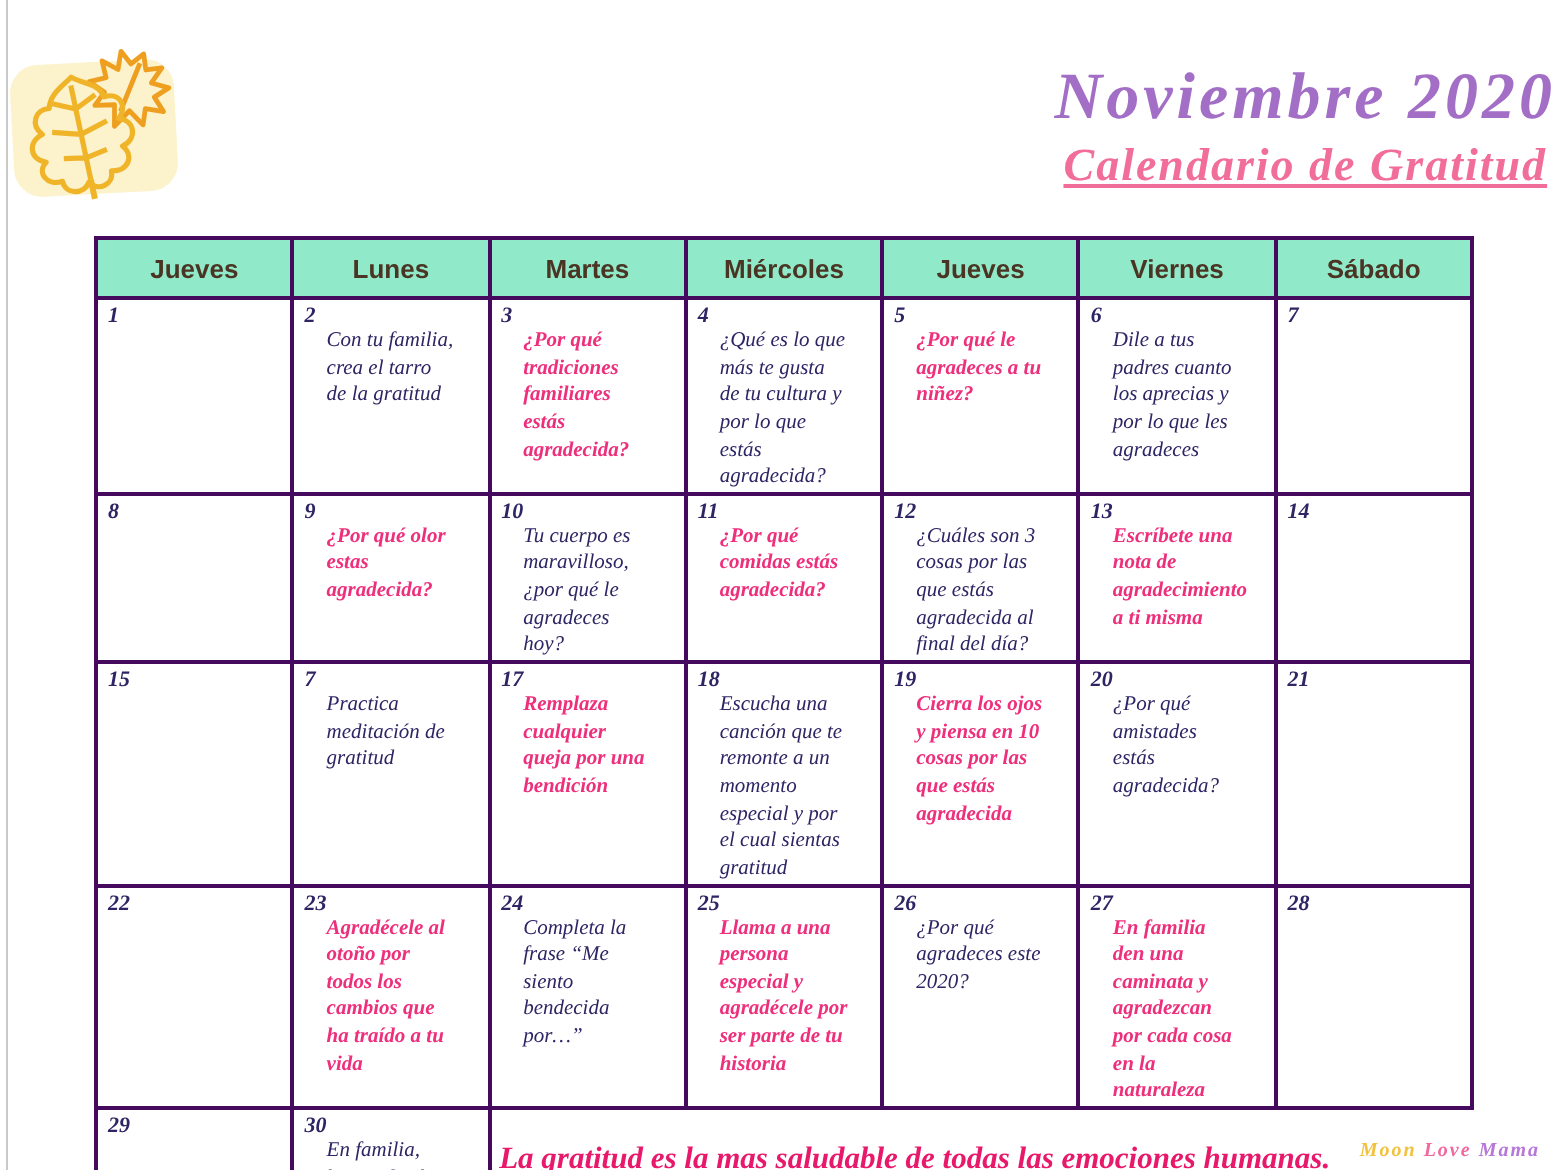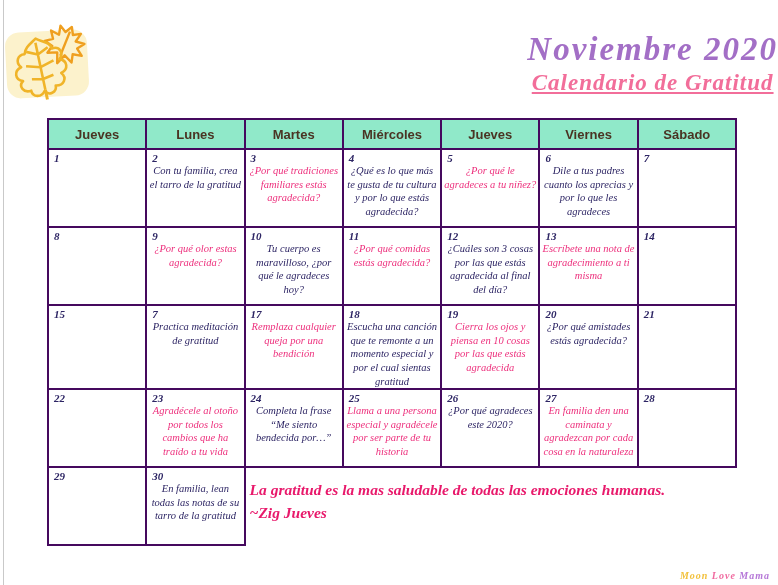--- a/index.html
+++ b/index.html
@@ -56,25 +56,25 @@
   }
   .day-num {
     font-family: "Liberation Serif", serif;
     font-style: italic; font-weight: bold;
     font-size: 11px; color: #2d2564;
     margin: 2px 0 0 5px; text-align: left;
   }
   .day-text {
     font-family: "Liberation Serif", serif;
     font-style: italic; font-size: 10.5px;
-    text-align: center; line-height: 1.3;
-    padding: 0 2px;
+    text-align: left; line-height: 1.3;
+    padding: 0 16px;
   }
   .day-text.plain { color: #2d2564; }
-  .day-text.pink  { color: #ed2f7c; }
+  .day-text.pink  { color: #ed2f7c; font-weight: bold; }
   td.quote-cell {
     border: none; text-align: left; vertical-align: middle;
     padding: 0 4px 10px 4px;
   }
   .quote-line {
     font-family: "Liberation Serif", serif;
     font-style: italic; font-weight: bold;
     font-size: 15.5px; line-height: 1.45;
     color: #e8196b;
   }

